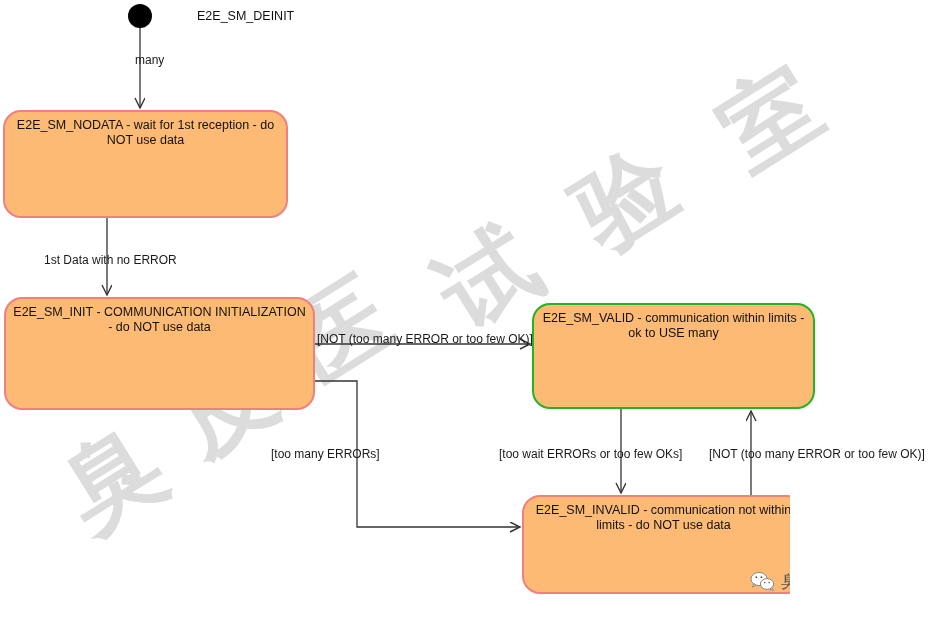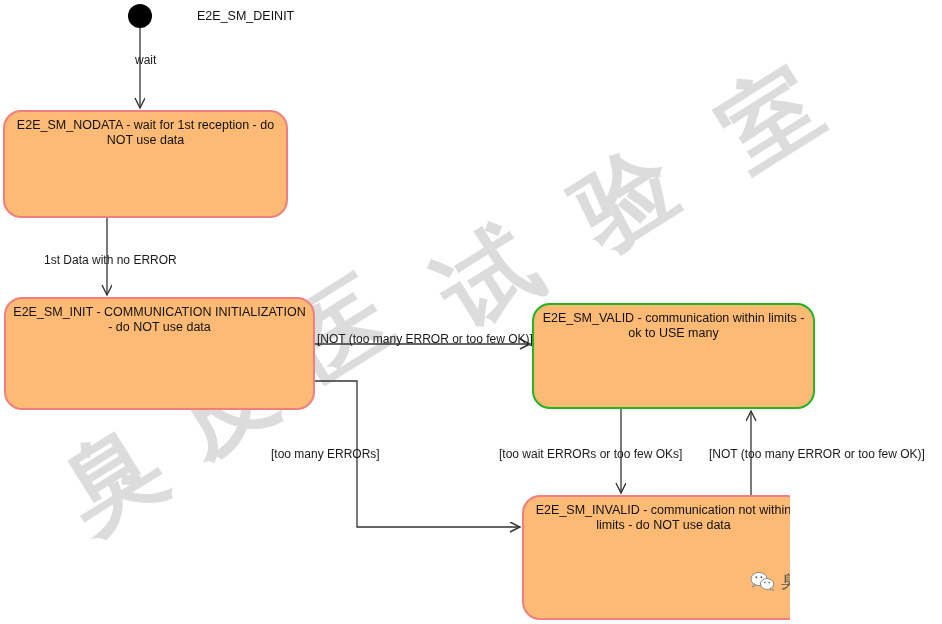--- a/index.html
+++ b/index.html
@@ -146,38 +146,38 @@
   </div>
 
   <div class="state-box" id="box-init" style="left: 4px; top: 297px; width: 311px; height: 113px;">
     <span class="state-label">E2E_SM_INIT - COMMUNICATION INITIALIZATION - do NOT use data</span>
   </div>
 
   <div class="state-box valid-state" id="box-valid" style="left: 532px; top: 303px; width: 283px; height: 106px;">
     <span class="state-label">E2E_SM_VALID - communication within limits - ok to USE many</span>
   </div>
 
-  <div class="state-box" id="box-invalid" style="left: 522px; top: 495px; width: 283px; height: 125px;">
+  <div class="state-box" id="box-invalid" style="left: 522px; top: 495px; width: 283px; height: 99px;">
     <span class="state-label">E2E_SM_INVALID - communication not within limits - do NOT use data</span>
     <div class="wechat-badge" id="wxBadge" style="left: 226px; top: 73px;">
       <svg width="26" height="22" viewBox="0 0 26 22">
         <ellipse cx="9" cy="8" rx="8" ry="6.6" fill="#ffffff" stroke="#888888" stroke-width="1"></ellipse>
         <path d="M4,12.8 L2.2,16 L6,14.2 Z" fill="#ffffff" stroke="#888888" stroke-width="1"></path>
         <circle cx="6.3" cy="6.2" r="0.95" fill="#555555"></circle>
         <circle cx="11.4" cy="6.2" r="0.95" fill="#555555"></circle>
         <ellipse cx="17" cy="13" rx="6.6" ry="5.4" fill="#ffffff" stroke="#888888" stroke-width="1"></ellipse>
         <path d="M21.4,16.6 L23.6,19.4 L20,18.4 Z" fill="#ffffff" stroke="#888888" stroke-width="1"></path>
         <circle cx="14.8" cy="11.6" r="0.8" fill="#555555"></circle>
         <circle cx="19.2" cy="11.6" r="0.8" fill="#555555"></circle>
       </svg>
       <span class="wx-text">臭</span>
     </div>
   </div>
 
-  <div class="edge-label" id="lbl-0" style="left: 135px; top: 53px;">wait</div>
+  <div class="edge-label" id="lbl-0" style="left: 135px; top: 53px;">many</div>
   <div class="edge-label" id="lbl-1" style="left: 44px; top: 253px;">1st Data with no ERROR</div>
   <div class="edge-label" id="lbl-2" style="left: 317px; top: 332px;">[NOT  (too many ERROR or too few OK)]</div>
   <div class="edge-label" id="lbl-3" style="left: 271px; top: 447px;">[too many ERRORs]</div>
   <div class="edge-label" id="lbl-4" style="left: 499px; top: 447px;">[too wait ERRORs  or too few OKs]</div>
   <div class="edge-label" id="lbl-5" style="left: 709px; top: 447px;">[NOT  (too many ERROR or too few OK)]</div>
 
   <div class="clip-mask" style="left:790px; top:478px; width:152px; height:146px;"></div>
 
 </div>
 

